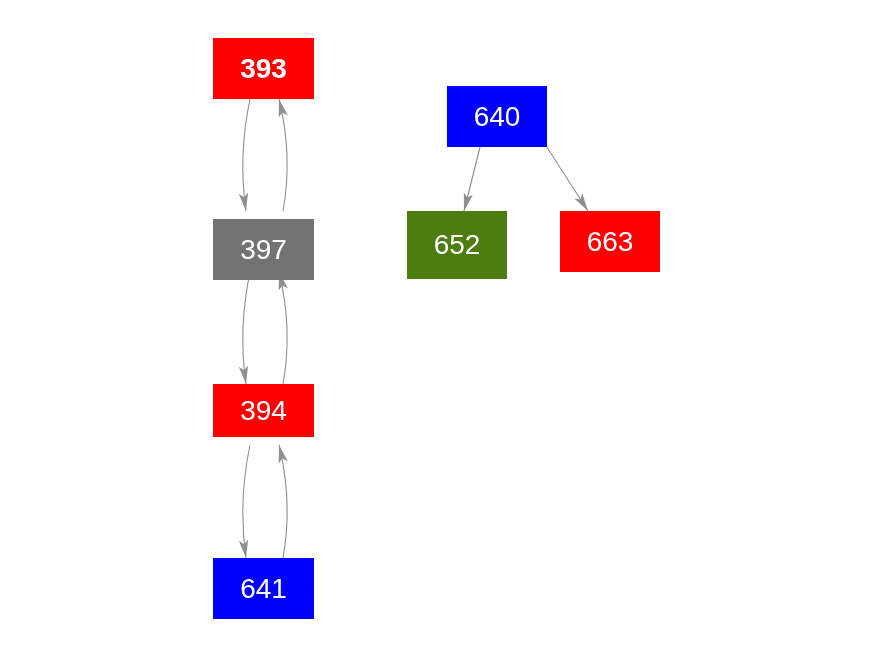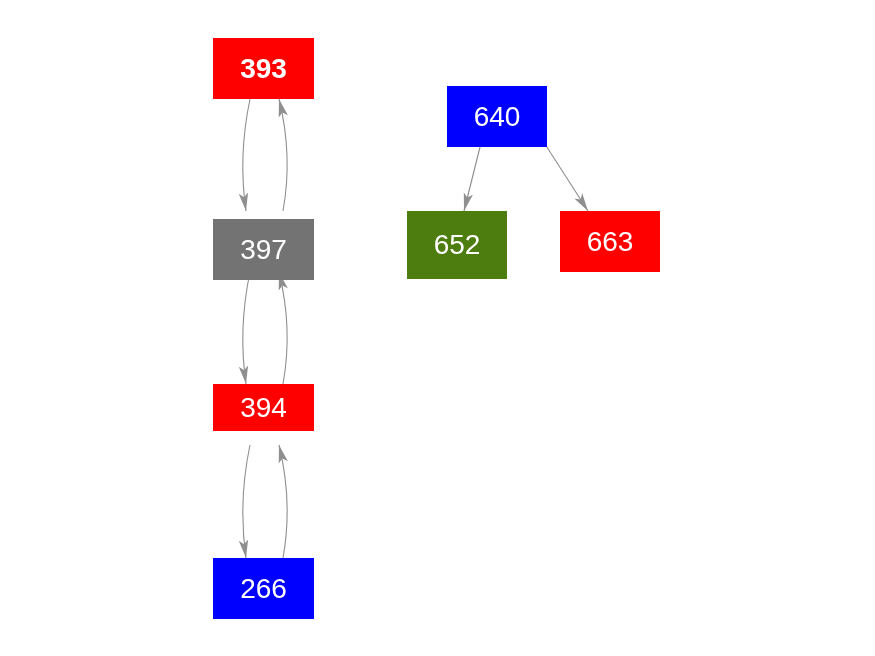--- a/index.html
+++ b/index.html
@@ -54,19 +54,19 @@
         <path d="M283,384 Q293,329 279,272" stroke="#8f8f8f" marker-end="url(#arrowhead)"></path>
         <path d="M250,445 Q238,502 246,558" stroke="#8f8f8f" marker-end="url(#arrowhead)"></path>
         <path d="M283,558 Q293,502 279,445" stroke="#8f8f8f" marker-end="url(#arrowhead)"></path>
         <path d="M492,99 L464,211" stroke="#8f8f8f" marker-end="url(#arrowhead)"></path>
         <path d="M516,99 L588,211" stroke="#8f8f8f" marker-end="url(#arrowhead)"></path>
       </g>
   </svg>
   <div id="node-layer">
       <div class="node" style="left: 213px; top: 38px; width: 101px; height: 61px; background: rgb(255, 0, 0); color: rgb(255, 255, 255); font-weight: bold;">393</div>
       <div class="node" style="left: 213px; top: 211px; width: 101px; height: 61px; background: #737373; color: rgb(255, 255, 255); margin-top: 8px;">397</div>
-      <div class="node" style="left: 213px; top: 384px; width: 101px; height: 47px; background: rgb(255, 0, 0); color: rgb(255, 255, 255);">394</div>
-      <div class="node" style="left: 213px; top: 558px; width: 101px; height: 61px; background: rgb(0, 0, 255); color: rgb(255, 255, 255);">266</div>
+      <div class="node" style="left: 213px; top: 384px; width: 101px; height: 53px; background: rgb(255, 0, 0); color: rgb(255, 255, 255);">394</div>
+      <div class="node" style="left: 213px; top: 558px; width: 101px; height: 61px; background: rgb(0, 0, 255); color: rgb(255, 255, 255);">641</div>
       <div class="node" style="left: 447px; top: 38px; width: 100px; height: 61px; background: rgb(0, 0, 255); color: rgb(255, 255, 255); margin-top: 48px;">640</div>
       <div class="node" style="left: 407px; top: 211px; width: 100px; height: 68px; background: #4d7c0f; color: rgb(255, 255, 255);">652</div>
       <div class="node" style="left: 560px; top: 211px; width: 100px; height: 61px; background: rgb(255, 0, 0); color: #ffffff;">663</div>
     </div>
 </div>
 
 </body></html>

